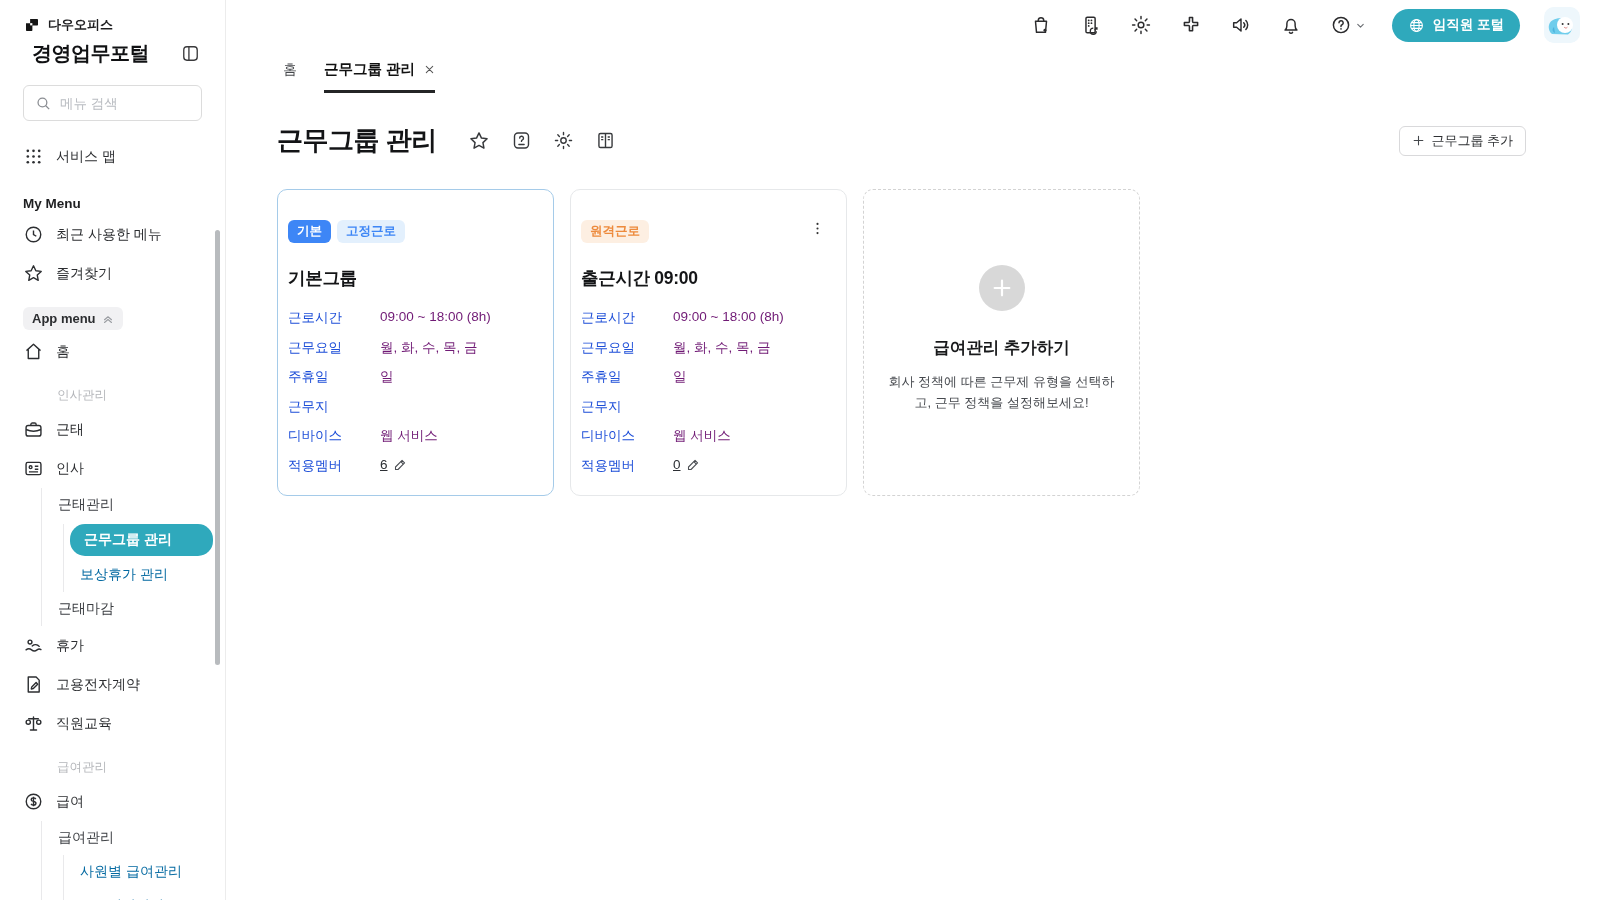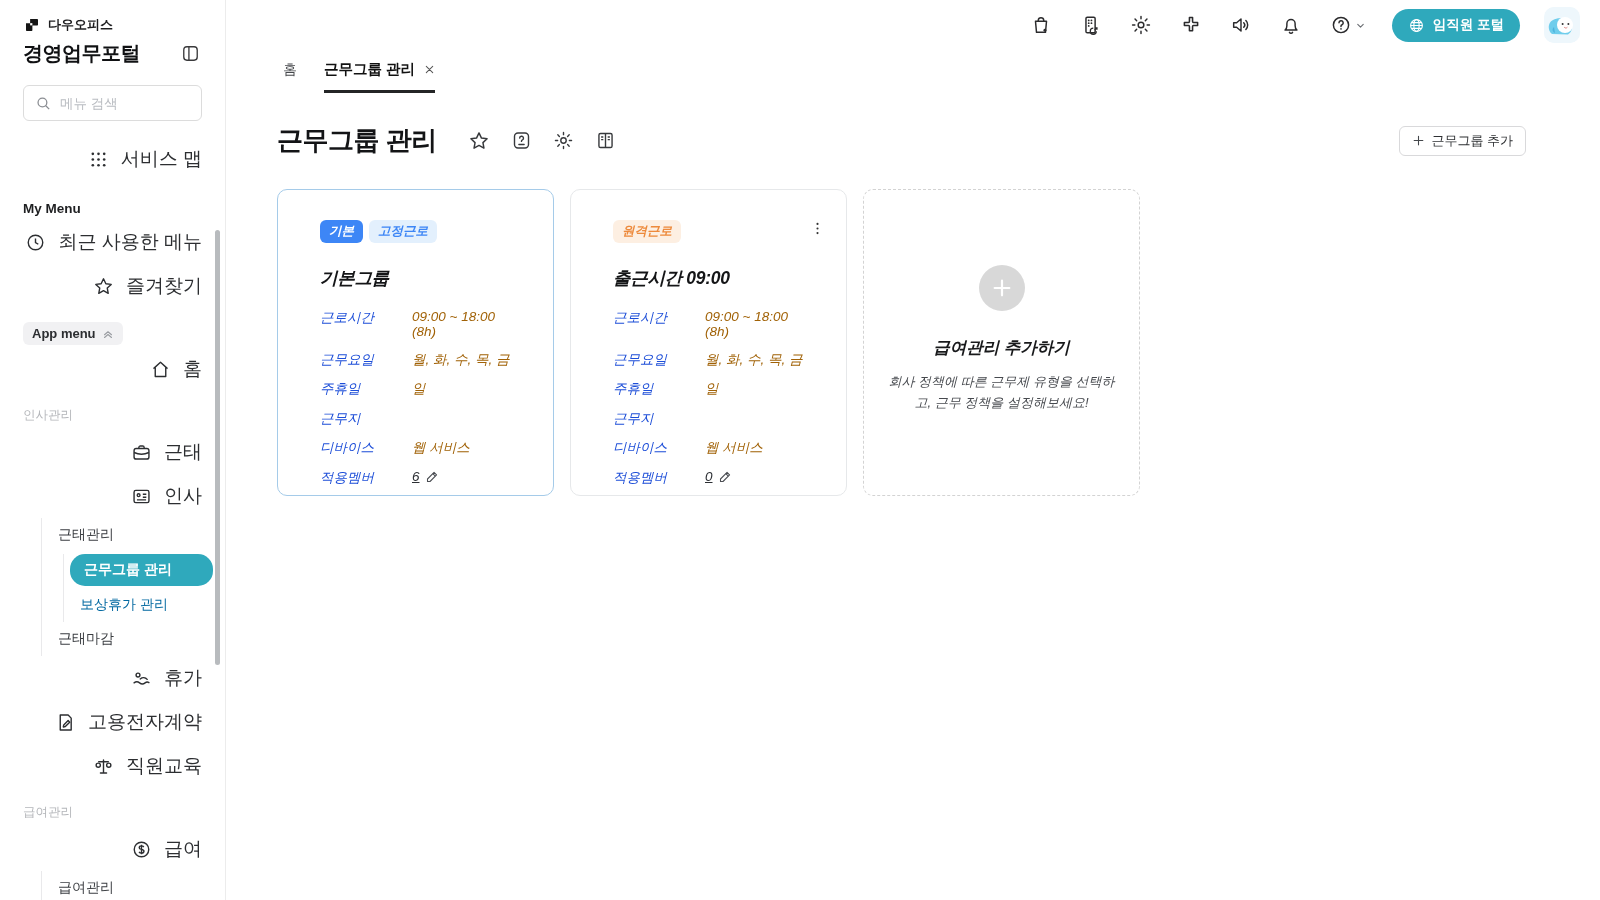--- a/index.html
+++ b/index.html
@@ -5,34 +5,34 @@
   * { margin:0; padding:0; box-sizing:border-box; }
   html,body { width:1600px; height:900px; overflow:hidden; background:#fff;
     font-family:"Liberation Sans","DejaVu Sans",sans-serif; color:#2e3238; }
   .app { display:flex; width:1600px; height:852px; }
 
   
   .sidebar { width:226px; height:900px; border-right:1px solid #ececec; position:relative;
     padding:16px 0 0 0; overflow:hidden; flex:none; background:#fff; }
   .logo-row { display:flex; align-items:center; gap:7px; padding:0 23px; }
   .logo-row .co { font-size:13px; font-weight:600; color:#1d1d1f; }
-  .title-row { display:flex; align-items:center; justify-content:space-between; padding:6px 23px 0 23px; }
+  .title-row { display:flex; align-items:center; justify-content:space-between; padding:6px 23px 0 32px; }
   .portal-title { font-size:20px; font-weight:800; color:#101113; letter-spacing:-0.5px; }
   .icon-btn { background:none; border:none; cursor:pointer; color:#3a3a3c; display:flex; align-items:center; justify-content:center; padding:2px; }
   .search-box { margin:18px 23px 0 23px; height:36px; border:1px solid #dcdcdc; border-radius:6px;
     display:flex; align-items:center; gap:8px; padding:0 11px; background:#fff; }
   .search-box input { border:none; outline:none; flex:1; font-size:13.5px; color:#333; min-width:0;
     font-family:inherit; }
   .search-box input::placeholder { color:#b9bcc1; }
-  .nav-item { display:flex; align-items:center; gap:12px; padding:9px 23px; font-size:19px;
-    color:#2c2e31; cursor:pointer;justify-content:flex-end; }
+  .nav-item { display:flex; align-items:center; gap:12px; padding:9px 23px; font-size:14px;
+    color:#2c2e31; cursor:pointer; }
   .nav-item .nicon { width:21px; height:21px; color:#2c2e31; flex:none; display:flex; }
   .svc-map { margin-top:16px; }
   .section-dark { padding:20px 23px 4px 23px; font-size:13.5px; font-weight:700; color:#1e1f21; }
-  .section-gray { padding:16px 23px 6px 23px; font-size:12.5px; color:#b4b6ba; }
+  .section-gray { padding:16px 23px 6px 23px; font-size:12.5px; color:#b4b6ba;margin-left:34px; }
   .appmenu-row { padding:14px 23px 2px 23px; }
   .appmenu-pill { display:inline-flex; align-items:center; gap:6px; background:#f1f1f3; border:none;
     border-radius:6px; padding:4px 9px; font-size:13px; font-weight:700; color:#2b2d30; cursor:pointer;
     font-family:inherit; }
   .appmenu-pill .chev { color:#9a9da2; display:flex; }
   .subtree { margin-left:41px; border-left:1px solid #e9e9eb; }
   .l2 { padding:8px 0 8px 16px; font-size:14px; color:#3a3d41; cursor:pointer; }
   .subtree2 { margin-left:21px; border-left:1px solid #e9e9eb; }
   .l3 { padding:8px 0 8px 16px; font-size:14px; color:#0369a1; cursor:pointer; }
   .l3.active { background:var(--teal,#2fa9bc); color:#fff; font-weight:700; border-radius:15px;
@@ -61,34 +61,34 @@
   .page-head { display:flex; align-items:center; padding:30px 74px 0 51px; }
   .page-title { font-size:26px; font-weight:800; color:#131416; letter-spacing:-0.5px; }
   .title-icons { display:flex; align-items:center; gap:17px; margin-left:29px; }
   .title-icons .icon-btn { color:#37393c; }
   .add-btn { margin-left:auto; display:flex; align-items:center; gap:6px; background:#fff;
     border:1px solid #d9d9db; border-radius:6px; height:30px; padding:0 12px; font-size:13px;
     color:#2e3033; cursor:pointer; font-family:inherit; }
 
   .cards { display:flex; gap:16px; padding:31px 0 0 51px; }
   .card { width:277px; height:307px; border:1px solid #e6e8ea; border-radius:10px; background:#fff;
-    padding:30px 42px; position:relative;font-style:italic; }
+    padding:30px 10px; position:relative; }
   .card.selected { border:1.5px solid #a5cbe9; }
   .card.add-card { border:1.5px dashed #d3d3d3; display:flex; flex-direction:column; align-items:center;
     justify-content:flex-start; padding-top:75px; cursor:pointer; }
   .badge-row { display:flex; gap:6px; margin-bottom:23px; }
   .badge { height:23px; display:flex; align-items:center; padding:0 9px; border-radius:6px;
     font-size:12.5px; font-weight:700; }
   .badge.solid-blue { background:var(--badge-blue,#3d86f6); color:#fff; }
   .badge.light-blue { background:var(--badge-blue-bg,#e3f0fd); color:var(--badge-blue,#3d86f6); }
   .badge.light-orange { background:var(--badge-orange-bg,#fdefe2); color:var(--badge-orange,#ed8a3c); }
   .card-title { font-size:17.5px; font-weight:800; color:#141517; margin-bottom:19px; letter-spacing:-0.3px; }
   .crow { display:flex; margin-bottom:11.5px; min-height:14px; }
   .crow .cl { width:92px; flex:none; font-size:13.5px; color:#1d4ed8; }
-  .crow .cv { font-size:13.5px; color:#a16207; }
+  .crow .cv { font-size:13.5px; color:#701a75; }
   .member-link { font-size:13.5px; color:#2c2f34; text-decoration:underline; cursor:pointer; }
   .pencil { color:#4b4e53; margin-left:5px; display:inline-flex; vertical-align:-2px; cursor:pointer; }
   .kebab { position:absolute; top:28px; right:18px; color:#333; }
   .plus-circle { width:46px; height:46px; border-radius:50%; background:#d8d8d8; color:#fff;
     display:flex; align-items:center; justify-content:center; }
   .add-title { font-size:16.5px; font-weight:800; color:#18191b; margin-top:26px; }
   .add-desc { font-size:13px; color:#46494e; line-height:1.6; text-align:center; width:236px; margin-top:13px; }
 </style>
 </head>
 <body>

